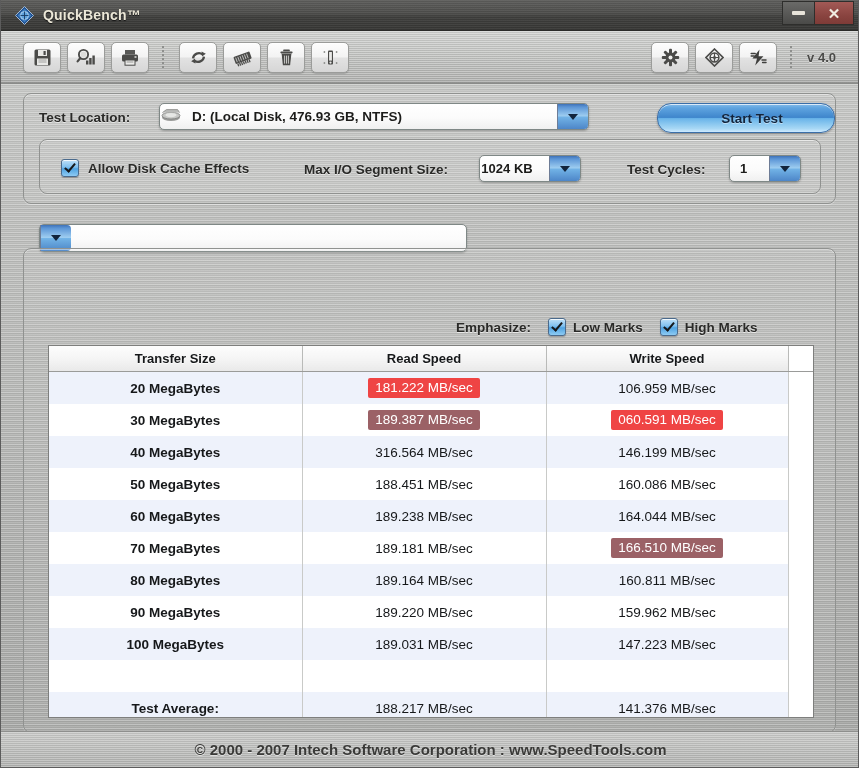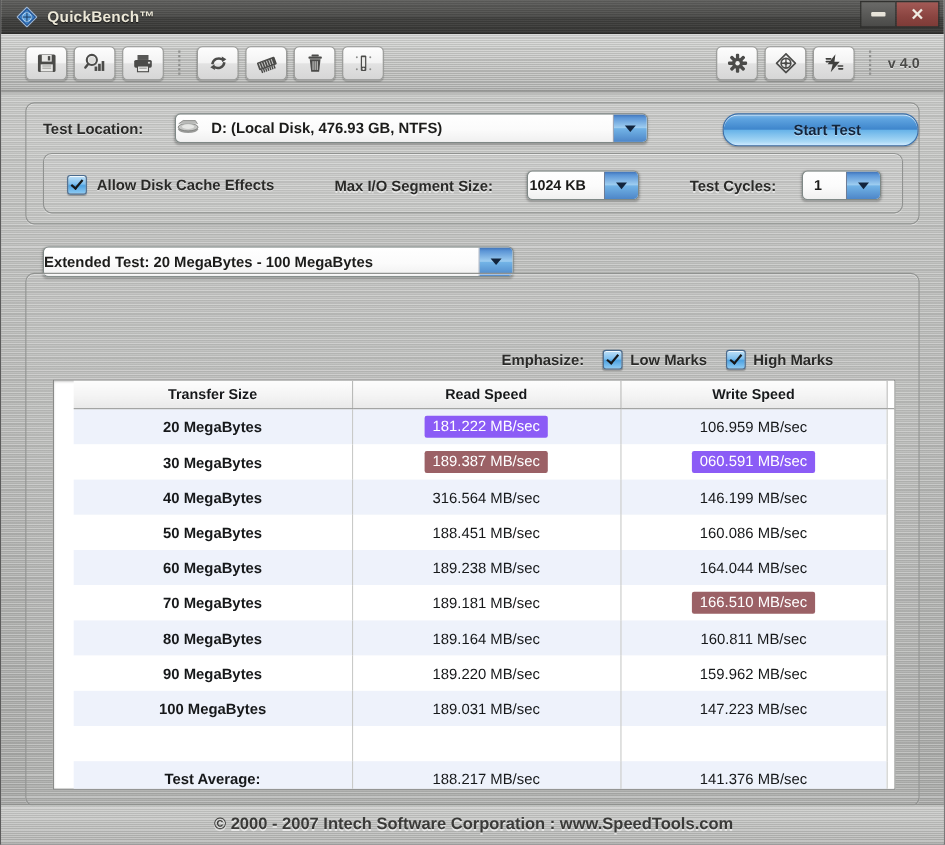--- a/index.html
+++ b/index.html
@@ -241,21 +241,21 @@
 
   
   #table-wrap {
     position: absolute; left: 47px; top: 345px; width: 766px; height: 373px;
     border: 1px solid #7e7f7d;
     background: #ffffff;
     box-shadow: inset 0 1px 2px rgba(0,0,0,0.22);
     box-sizing: border-box;
     overflow: hidden;
   }
-  table { border-collapse: collapse; width: 100%; table-layout: fixed; margin-left: 18px; }
+  table { border-collapse: collapse; width: 100%; table-layout: fixed; }
   thead th {
     height: 23px;
     font-size: 13px; font-weight: bold; color: #16181a;
     background: linear-gradient(to bottom, #fdfdfd 0%, #f4f4f4 55%, #e9e9e9 100%);
     border-bottom: 1px solid #9a9b99;
     border-right: 1px solid #b9bab8;
     text-shadow: 0 1px 0 rgba(255,255,255,0.8);
   }
   thead th:last-child { border-right: none; }
   tbody td {
@@ -276,21 +276,21 @@
   .colw-pad  { width: 25px; }
   td.col-pad, th.col-pad { background: #ffffff !important; border-left: 1px solid #b9bab8; }
 
   .mark {
     display: inline-block;
     padding: 2px 7px 3px 7px;
     border-radius: 2px;
     color: #ffffff;
     font-size: 13.5px;
   }
-  .mark.low  { background: #8b5cf6; }
+  .mark.low  { background: #ef4444; }
   .mark.high { background: #9b6166; }
 
   
   #footer {
     position: absolute; left: 0; bottom: 0; width: 859px; height: 35px;
     display: flex; align-items: center; justify-content: center;
     background:
       repeating-linear-gradient(to bottom,
         rgba(255,255,255,0.25) 0px, rgba(255,255,255,0.25) 1px,
         rgba(0,0,0,0.04) 1px, rgba(0,0,0,0.04) 2px),
@@ -484,21 +484,20 @@
   <span class="lbl" style="position:absolute;left:626px;top:162px;">Test Cycles:</span>
 
   <div id="cycles-combo" class="combo">
     <span class="combo-text">1</span>
     <span class="arrowbox">
         <span class="caret"></span>
       </span>
   </div>
 
   <div id="ext-combo" class="combo">
-    <span class="combo-text">Extended Test:  20 MegaBytes - 100 MegaBytes</span>
     <span class="arrowbox">
         <span class="caret"></span>
       </span>
   </div>
 
   <div id="results-panel" class="panel"></div>
 
 
   <div id="emphasize">
     <span class="lbl">Emphasize:</span>

